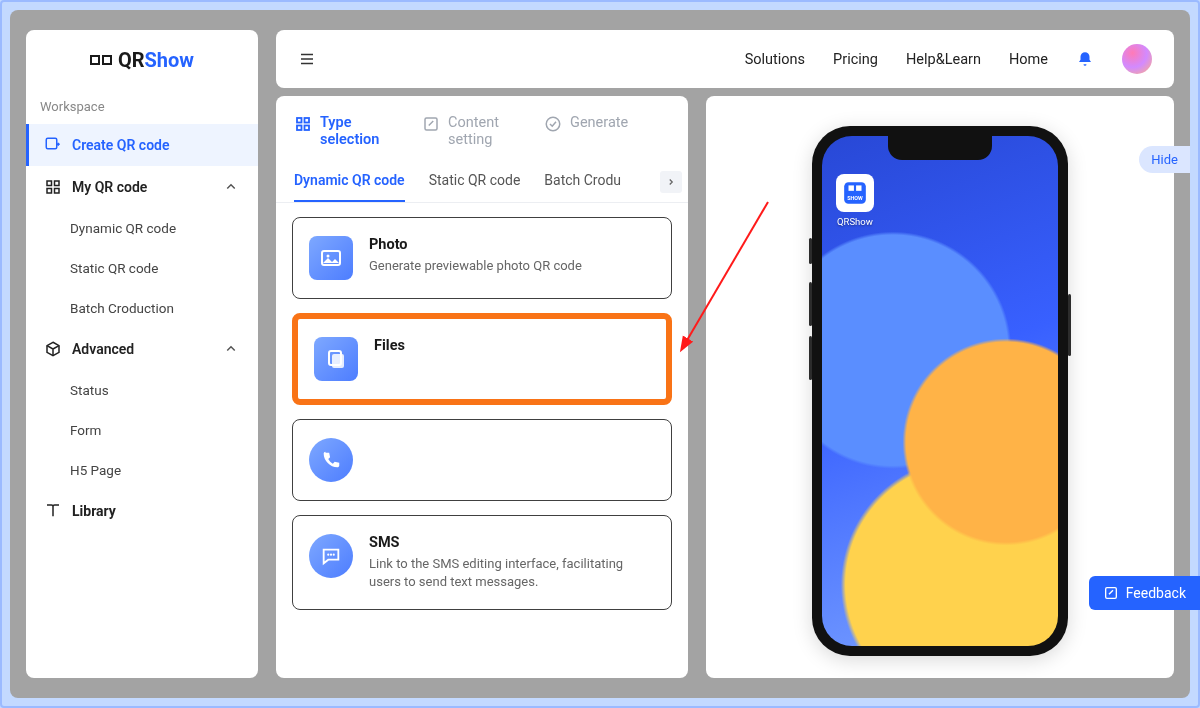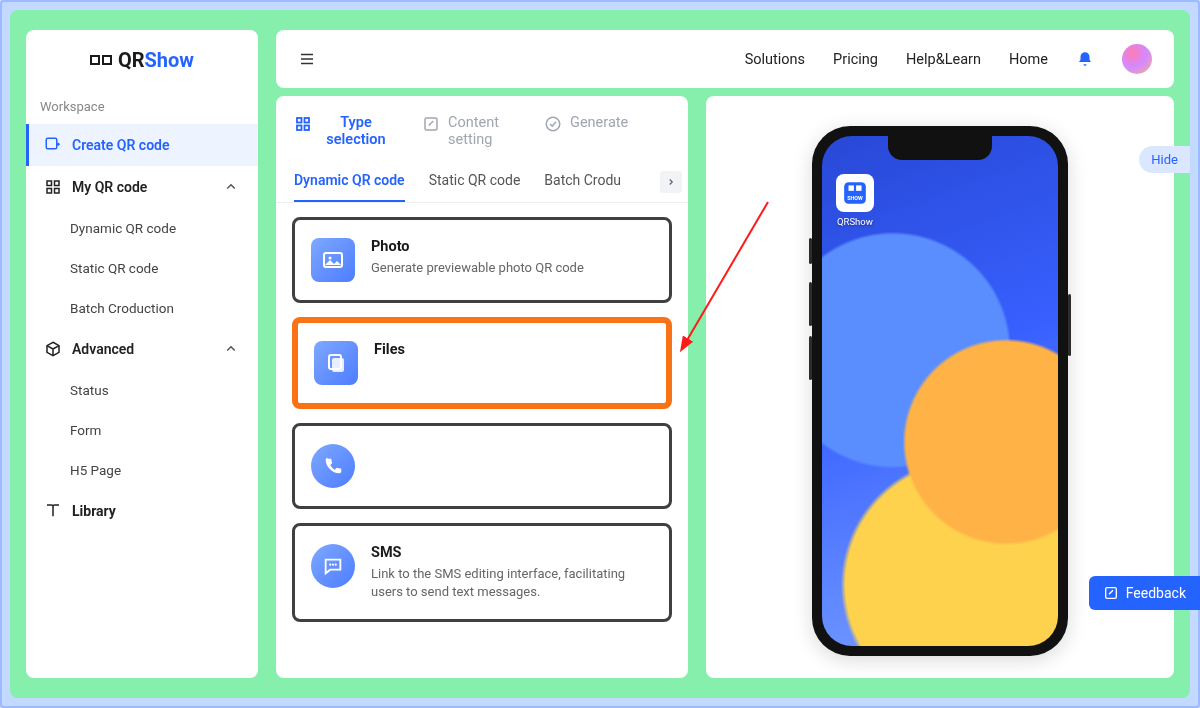--- a/index.html
+++ b/index.html
@@ -1,17 +1,17 @@
 <!DOCTYPE html>
 <html><head>
 <meta charset="utf-8">
 <style>
 * { margin: 0; padding: 0; box-sizing: border-box; font-family: -apple-system, BlinkMacSystemFont, "Segoe UI", Roboto, sans-serif; }
 body { background: #c3d9ff; padding: 8px; width: 1200px; height: 708px; overflow: hidden; border: 2px solid #9bbaff; border-radius: 4px; }
-.app { display: flex; height: 100%; gap: 18px; background: #86efac; border-radius: 8px; padding: 20px 16px; }
+.app { display: flex; height: 100%; gap: 18px; background: #a3a3a3; border-radius: 8px; padding: 20px 16px; }
 
 
 .sidebar { width: 232px; background: #fff; border-radius: 8px; padding: 0; display: flex; flex-direction: column; overflow: hidden; }
 .logo { display: flex; align-items: center; gap: 6px; justify-content: center; padding: 18px 0 19px; font-size: 20px; font-weight: 700; }
 .logo-qr { display: inline-flex; gap: 2px; }
 .logo-qr span { width: 10px; height: 10px; border: 2px solid #1a1a1a; }
 .logo-text { color: #1a1a1a; }
 .logo-text b { color: #2563ff; font-weight: 700; }
 .ws-label { font-size: 13px; color: #888; padding: 8px 14px 10px; }
 .side-item { display: flex; align-items: center; gap: 10px; padding: 12px 18px; font-size: 14px; color: #222; cursor: pointer; position: relative; }
@@ -33,29 +33,29 @@
 .bell-icon { color: #2563ff; }
 .avatar { width: 30px; height: 30px; border-radius: 50%; background: radial-gradient(circle at 35% 30%, #ff7ab6 0%, #d28aff 50%, #ffb080 100%); position: relative; }
 
 
 .content-row { display: flex; gap: 18px; flex: 1; min-height: 0; }
 
 
 .builder { background: #fff; border-radius: 8px; width: 412px; display: flex; flex-direction: column; overflow: hidden; padding-bottom: 4px; }
 .steps { display: flex; gap: 30px; padding: 18px 18px 14px; }
 .step { display: flex; gap: 8px; align-items: flex-start; color: #a0a6b0; font-size: 14.5px; }
-.step.active { color: #2563ff; font-weight: 600; text-align: center; }
+.step.active { color: #2563ff; font-weight: 600; }
 .step-icon { width: 18px; height: 18px; margin-top: 1px; }
 .tabs { display: flex; gap: 24px; padding: 0 18px; border-bottom: 1px solid #eceef2; position: relative; }
 .tab { padding: 10px 0 12px; font-size: 14px; color: #555; cursor: pointer; white-space: nowrap; }
 .tab.active { color: #2563ff; font-weight: 600; border-bottom: 2px solid #2563ff; }
 .tab-arrow { position: absolute; right: 6px; top: 50%; transform: translateY(-50%); width: 22px; height: 22px; background: #f1f3f7; border-radius: 3px; display: flex; align-items: center; justify-content: center; cursor: pointer; }
 
 .type-list { padding: 14px 16px; display: flex; flex-direction: column; gap: 14px; overflow-y: auto; position: relative; }
-.type-card { border: 3px solid #404040; border-radius: 8px; padding: 18px 16px; display: flex; gap: 16px; cursor: pointer; }
+.type-card { border: 1px solid #404040; border-radius: 8px; padding: 18px 16px; display: flex; gap: 16px; cursor: pointer; }
 .type-card.selected { border: 6px solid #f97316; }
 .type-icon { width: 44px; height: 44px; border-radius: 8px; background: linear-gradient(135deg, #7ea8ff 0%, #4d7dff 100%); display: flex; align-items: center; justify-content: center; color: #fff; flex-shrink: 0; }
 .type-text h4 { font-size: 14.5px; color: #1a1a1a; margin-bottom: 4px; font-weight: 700; }
 .type-text p { font-size: 13px; color: #666; line-height: 1.4; }
 
 
 .preview { background: #fff; border-radius: 8px; flex: 1; position: relative; display: flex; align-items: flex-start; justify-content: center; padding-top: 30px; }
 .hide-pill { position: absolute; right: -16px; top: 50px; background: #dbe6ff; color: #2563ff; font-size: 13px; padding: 6px 12px; border-radius: 14px 0 0 14px; cursor: pointer; }
 .phone { width: 256px; height: 530px; background: #111; border-radius: 38px; padding: 10px; position: relative; box-shadow: 0 4px 20px rgba(0,0,0,.15); }
 .phone-notch { position: absolute; top: 10px; left: 50%; transform: translateX(-50%); width: 104px; height: 24px; background: #111; border-radius: 0 0 14px 14px; z-index: 2; }

